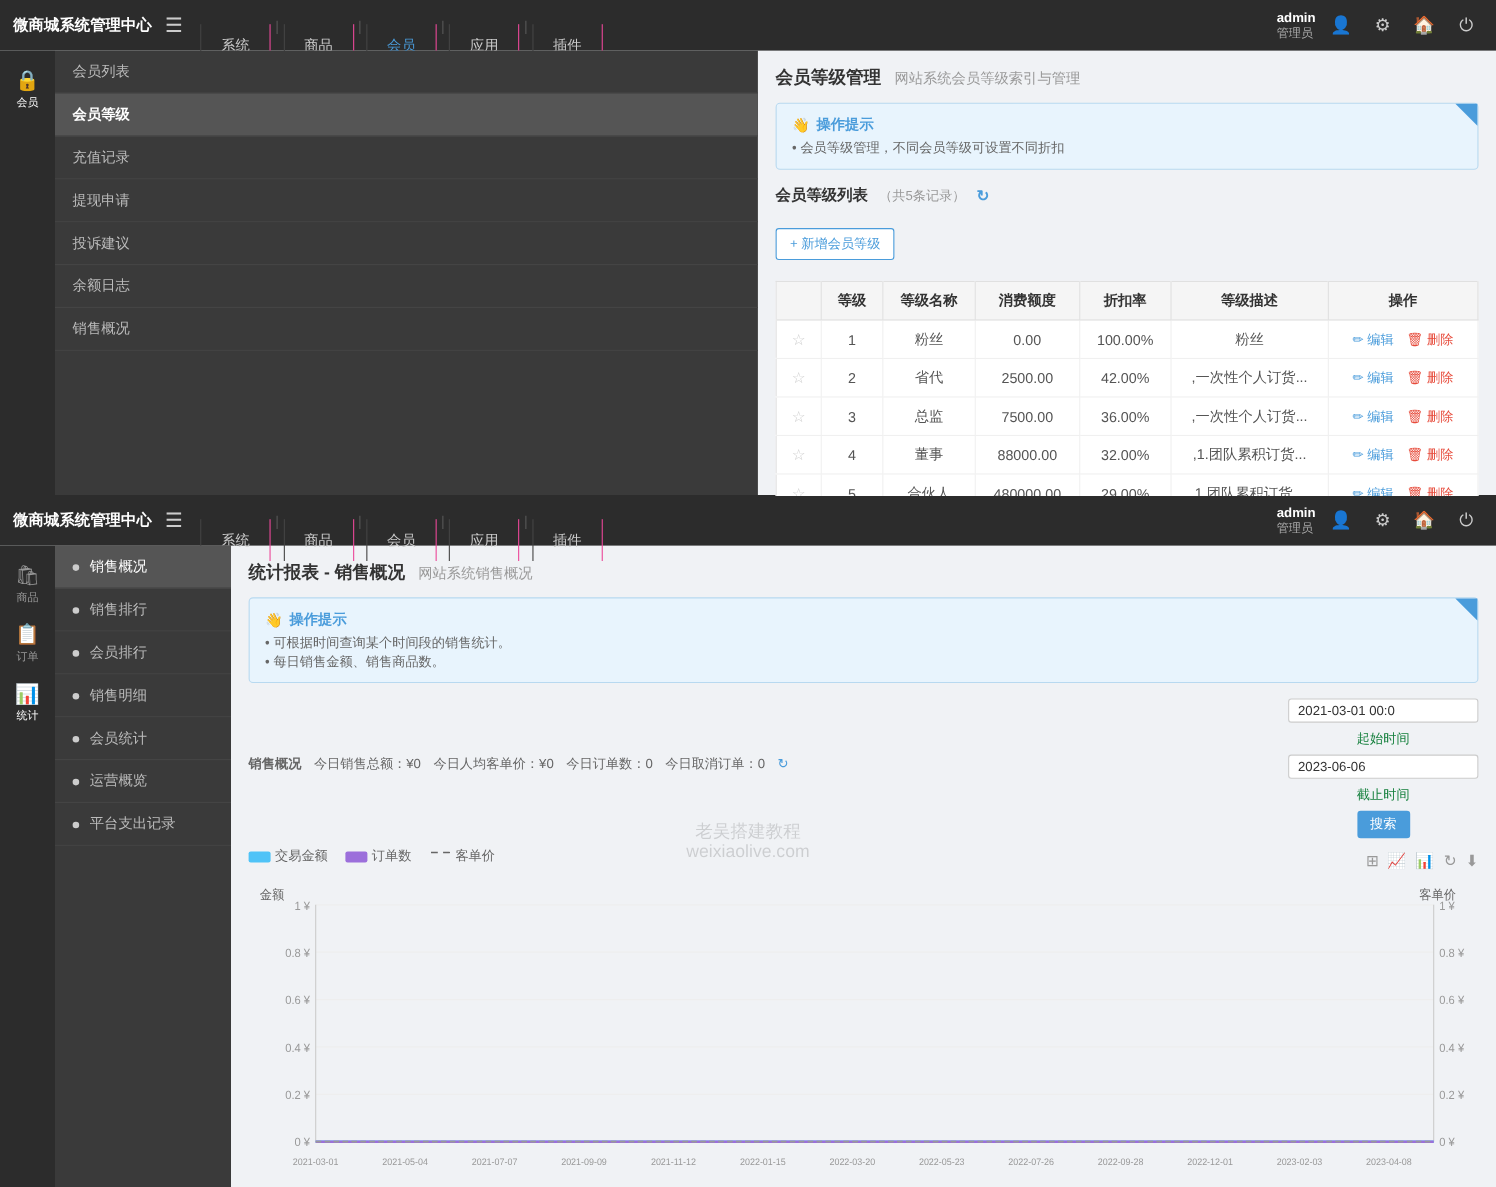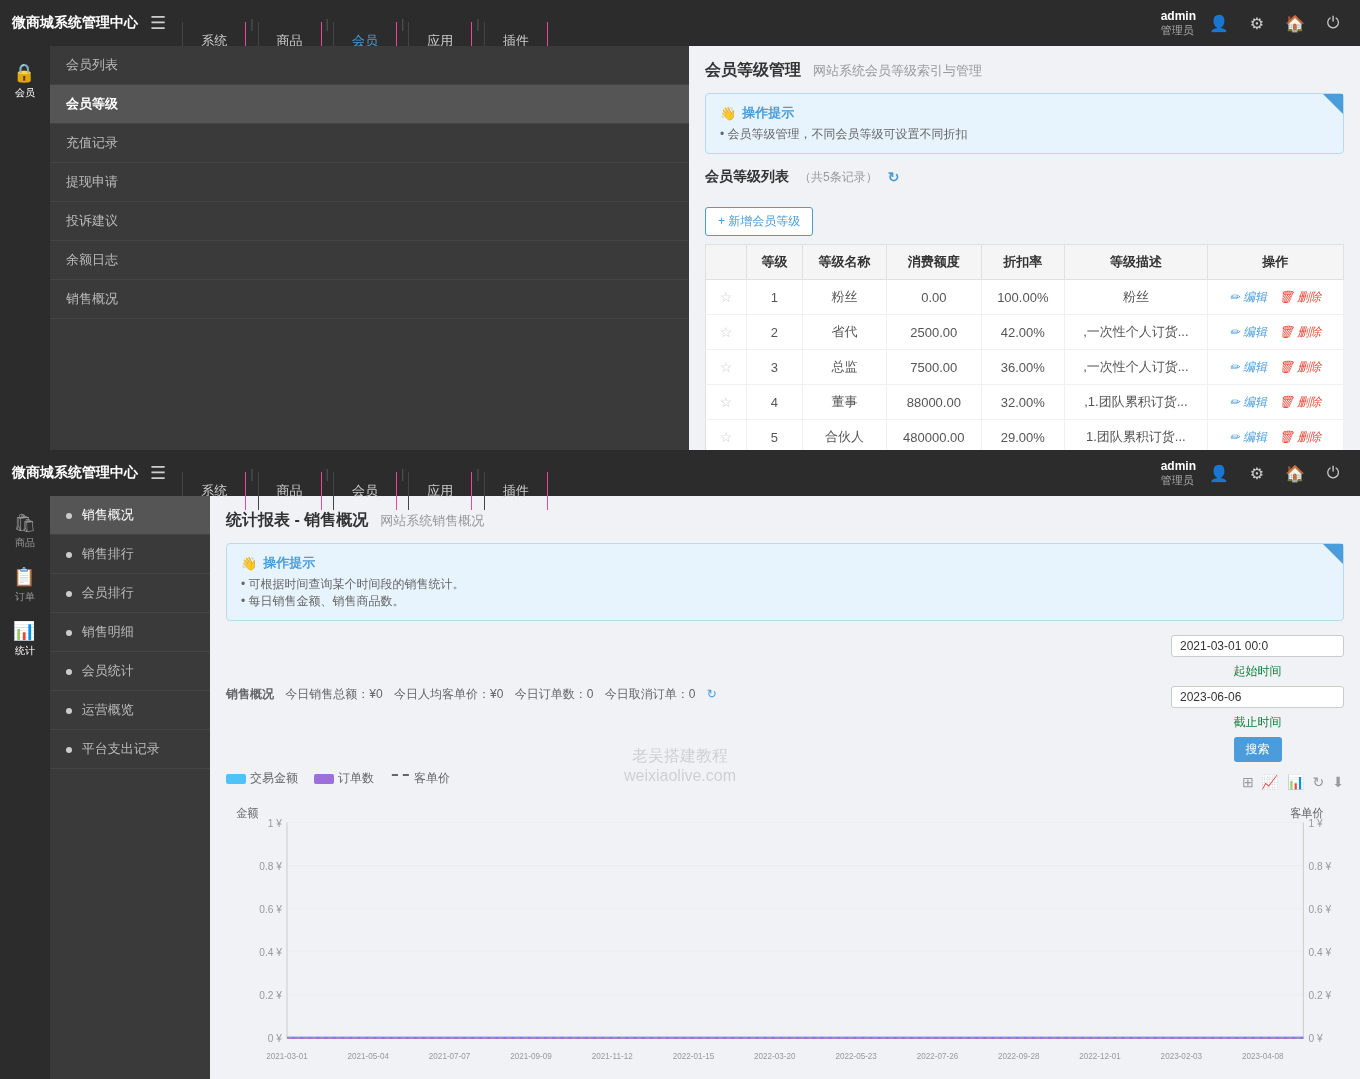--- a/index.html
+++ b/index.html
@@ -159,32 +159,31 @@
     }
 
     .add-btn {
       background: #fff;
       border: 1px solid #4a9cdb;
       color: #4a9cdb;
       padding: 5px 12px;
       border-radius: 3px;
       cursor: pointer;
       font-size: 12px;
-      margin-bottom: 8px;
+      margin-bottom: 19px;
       display: inline-flex;
       align-items: center;
       gap: 4px;
     }
 
     .action-link {
       color: #4a9cdb;
       cursor: pointer;
       font-size: 12px;
       margin: 0 4px;
-      font-style: italic;
     }
     .action-link.delete { color: #e74c3c; }
 
     .star-icon { color: #ccc; cursor: pointer; font-size: 14px; }
 
     
     .panel-bottom {
       position: absolute;
       top: 450px; left: 0; right: 0; bottom: 0;
       background: #f0f2f5;

